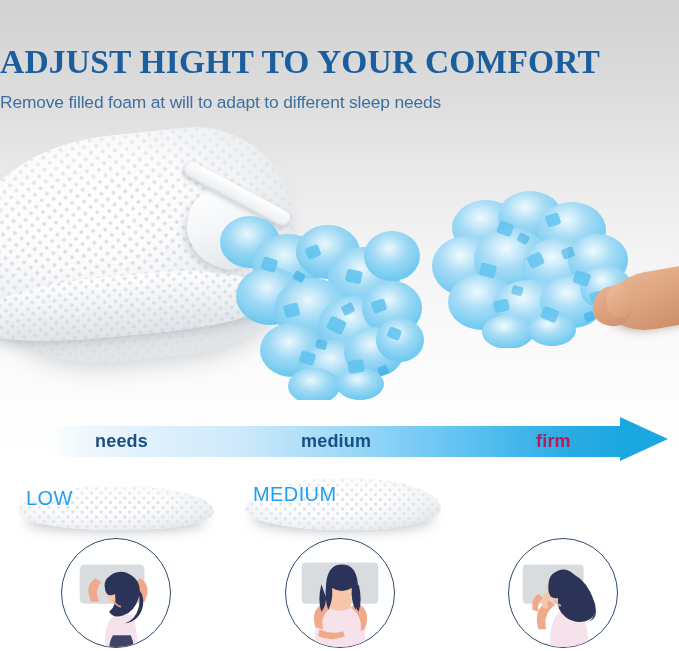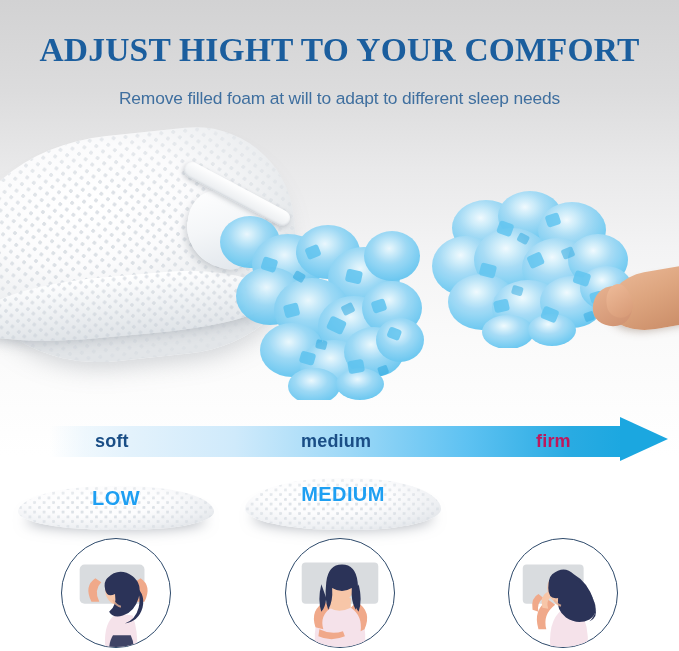--- a/index.html
+++ b/index.html
@@ -5,28 +5,28 @@
   * { margin:0; padding:0; box-sizing:border-box; }
   html,body { width:679px; height:651px; overflow:hidden; }
   body {
     font-family:"Liberation Sans", sans-serif;
     background:linear-gradient(180deg,#d2d2d3 0%,#dcdcdd 14%,#e9e9ea 26%,#f3f3f4 38%,#fafafa 52%,#ffffff 70%,#ffffff 100%);
     position:relative;
   }
   #stage { position:absolute; inset:0; }
 
   
-  .header { position:absolute; left:0; top:32px; width:679px; text-align:center; }
+  .header { position:absolute; left:0; top:44px; width:679px; }
   .title {
     font-family:"Liberation Serif", serif;
     font-size:33.5px; font-weight:700; letter-spacing:.2px;
     color:#1b5e9e; line-height:1.06; white-space:nowrap;
   }
   .subtitle {
-    margin-top:20px; font-size:17.4px; font-weight:400;
+    margin-top:12px; font-size:17.4px; font-weight:400;
     color:#3f6f9f; letter-spacing:-.15px; white-space:nowrap;
   }
 
   
   .hero { position:absolute; left:0; top:126px; width:679px; height:285px; overflow:hidden; }
 
   
   .pillow-main {
     position:absolute; left:-34px; top:8px; width:330px; height:225px;
     background:
@@ -146,22 +146,22 @@
       radial-gradient(circle at 7px 7px, rgba(205,212,219,.7) 1.3px, transparent 1.8px);
     background-size:9.5px 9.5px,9.5px 9.5px;
     -webkit-mask-image:radial-gradient(ellipse 80% 76% at 46% 52%, #000 25%, rgba(0,0,0,.5) 72%, transparent 100%);
             mask-image:radial-gradient(ellipse 80% 76% at 46% 52%, #000 25%, rgba(0,0,0,.5) 72%, transparent 100%);
   }
   .p-low    { height:44px; border-radius:50% 48% 46% 52% / 62% 62% 44% 44%; }
   .p-medium { height:52px; border-radius:50% 48% 46% 52% / 62% 62% 42% 42%; }
   .p-high   { height:60px; border-radius:50% 48% 46% 52% / 60% 60% 42% 42%; }
 
   .tier-label{
-    position:absolute; left:0; width:196px; text-align:center;
-    font-size:20px; font-weight:700; letter-spacing:.4px;
+    position:absolute; left:8px; width:196px; 
+    font-size:20px; font-weight:400; letter-spacing:.4px;
     color:#1e9ff2;
     text-shadow:0 1px 1px rgba(255,255,255,.95), 0 0 3px rgba(255,255,255,.8);
   }
   .tl-low    { bottom:24px; }
   .tl-medium { bottom:28px; }
   .tl-high   { bottom:32px; }
 
   
   .circles { position:absolute; left:0; top:538px; width:679px; height:113px; }
   .circle-item{ position:absolute; width:110px; height:110px; }
@@ -277,21 +277,21 @@
       </g>
     </svg>
 
     <div class="hand"></div>
     <div class="hand-knuckle"></div>
   </div>
 
   <div class="scale-wrap">
     <div class="scale-bar"></div>
     <div class="scale-head"></div>
-    <div class="scale-label lbl-soft">soft</div>
+    <div class="scale-label lbl-soft">needs</div>
     <div class="scale-label lbl-medium">medium</div>
     <div class="scale-label lbl-firm">firm</div>
   </div>
 
   <div class="tiers">
 
     <div class="tier tier-low">
       <div class="tier-pillow p-low"></div>
       <div class="tier-label tl-low">LOW</div>
     </div>

